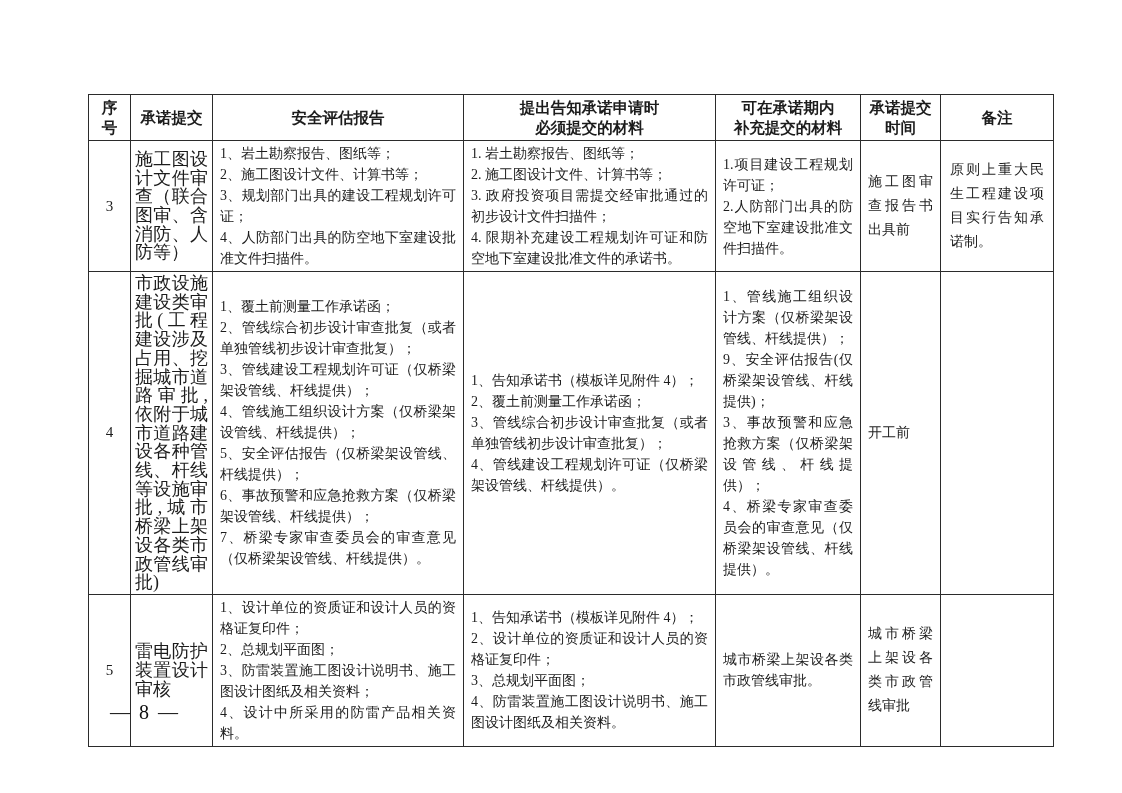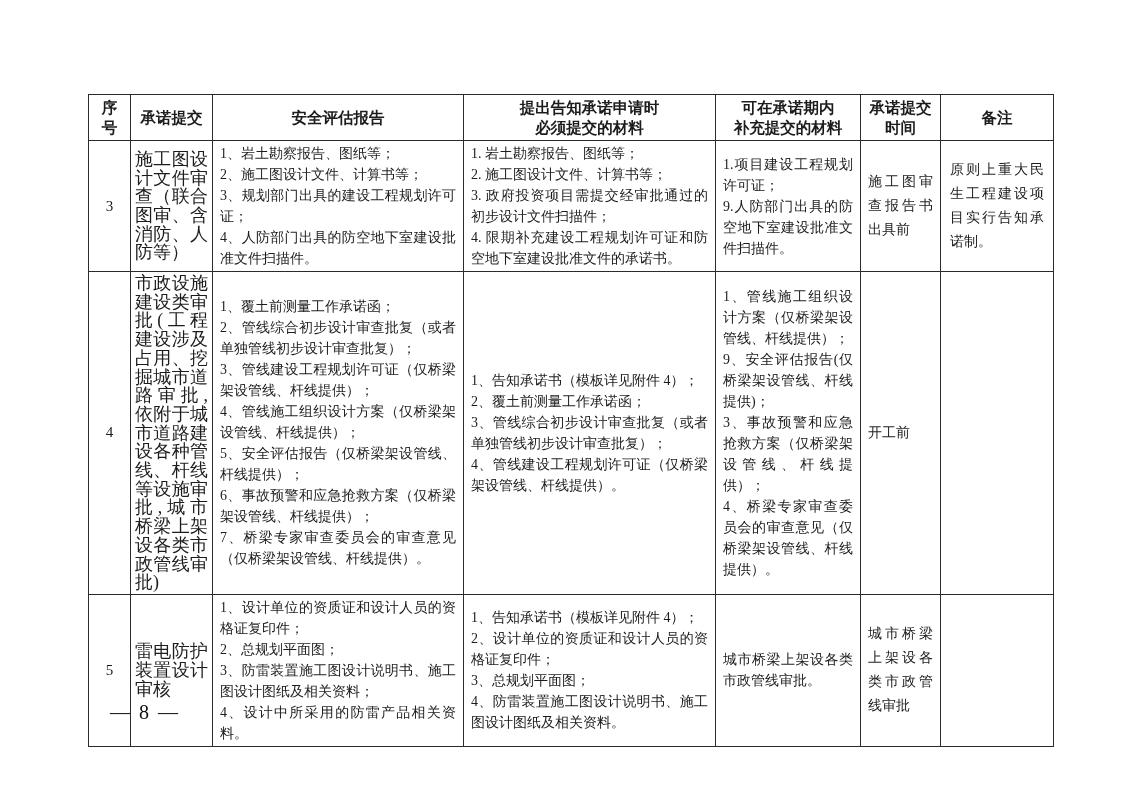--- a/index.html
+++ b/index.html
@@ -114,21 +114,21 @@
         <td class="cell-name">施工图设计文件审查（联合图审、含消防、人防等）</td>
         <td class="cell-text">1、岩土勘察报告、图纸等；
 2、施工图设计文件、计算书等；
 3、规划部门出具的建设工程规划许可证；
 4、人防部门出具的防空地下室建设批准文件扫描件。</td>
         <td class="cell-text">1. 岩土勘察报告、图纸等；
 2. 施工图设计文件、计算书等；
 3. 政府投资项目需提交经审批通过的初步设计文件扫描件；
 4. 限期补充建设工程规划许可证和防空地下室建设批准文件的承诺书。</td>
         <td class="cell-text">1.项目建设工程规划许可证；
-9.人防部门出具的防空地下室建设批准文件扫描件。</td>
+2.人防部门出具的防空地下室建设批准文件扫描件。</td>
         <td class="cell-time">施工图审查报告书出具前</td>
         <td class="cell-remark">原则上重大民生工程建设项目实行告知承诺制。</td>
       </tr>
       <tr style="height:283px">
         <td class="cell-no">4</td>
         <td class="cell-name">市政设施建设类审批(工程建设涉及占用、挖掘城市道路审批,依附于城市道路建设各种管线、杆线等设施审批,城市桥梁上架设各类市政管线审批)</td>
         <td class="cell-text">1、覆土前测量工作承诺函；
 2、管线综合初步设计审查批复（或者单独管线初步设计审查批复）；
 3、管线建设工程规划许可证（仅桥梁架设管线、杆线提供）；
 4、管线施工组织设计方案（仅桥梁架设管线、杆线提供）；

